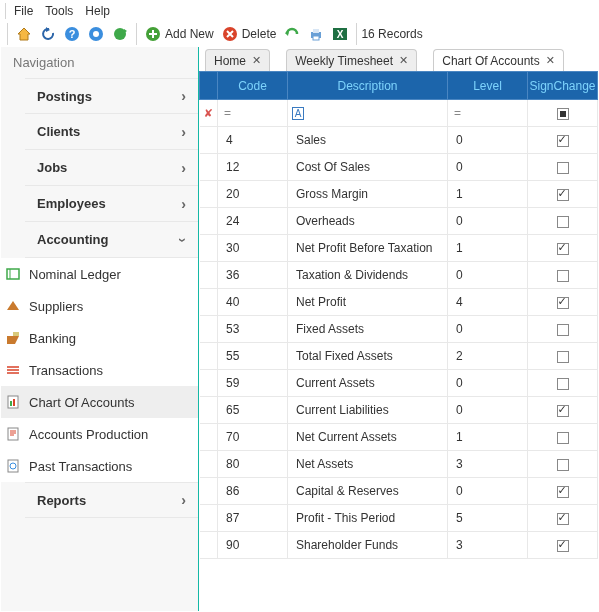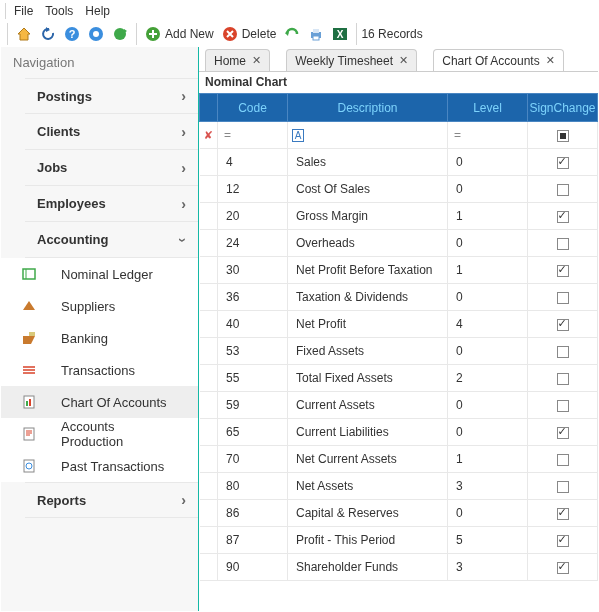--- a/index.html
+++ b/index.html
@@ -21,21 +21,21 @@
   
   .body { flex:1; display:flex; overflow:hidden; }
 
   
   .nav { width:200px; background:#f7f7f7; border-right:1px solid #14b8a6; display:flex; flex-direction:column; }
   .nav-header { padding:8px 12px; color:#777; font-size:13px; }
   .nav-group { display:flex; align-items:center; justify-content:space-between; height:36px; padding:0 12px 0 12px; font-weight:bold; color:#333; border-top:1px solid #e8e8e8; border-bottom:1px solid #e8e8e8;margin-left:24px; }
   .nav-group + .nav-group { border-top:none; }
   .chev { font-size:14px; color:#666; }
   .nav-sub { display:flex; flex-direction:column; background:#fff; }
-  .nav-sub-item { display:flex; align-items:center; gap:24px; height:32px; padding:0 20px; }
+  .nav-sub-item { display:flex; align-items:center; gap:8px; height:32px; padding:0 4px; }
   .nav-sub-item.selected { background:#eee; }
   .nav-sub-item .sicon { width:16px; height:16px; display:flex; align-items:center; justify-content:center; }
 
   
   .main { flex:1; display:flex; flex-direction:column; }
   .tabs { display:flex; align-items:flex-end; height:24px; padding-left:6px; background:#fff;gap:12px; }
   .tab { display:flex; align-items:center; gap:6px; height:22px; padding:0 8px; background:#eee; border:1px solid #ccc; border-bottom:none; border-radius:4px 4px 0 0; margin-right:4px; font-size:12px; }
   .tab.active { background:#fff; }
   .tab .tx { font-size:11px; color:#555; }
 
@@ -248,21 +248,20 @@
         <div class="tab">
           <span>Weekly Timesheet</span>
           <span class="tx">✕</span>
         </div>
         <div class="tab active">
           <span>Chart Of Accounts</span>
           <span class="tx">✕</span>
         </div>
       </div>
 
-      <div class="subtitle">Nominal Chart</div>
 
       <div class="grid">
         <table>
           <colgroup>
             <col class="pin-col">
               <col class="code">
               <col class="desc">
               <col class="level">
               <col class="sign">
           </colgroup>

